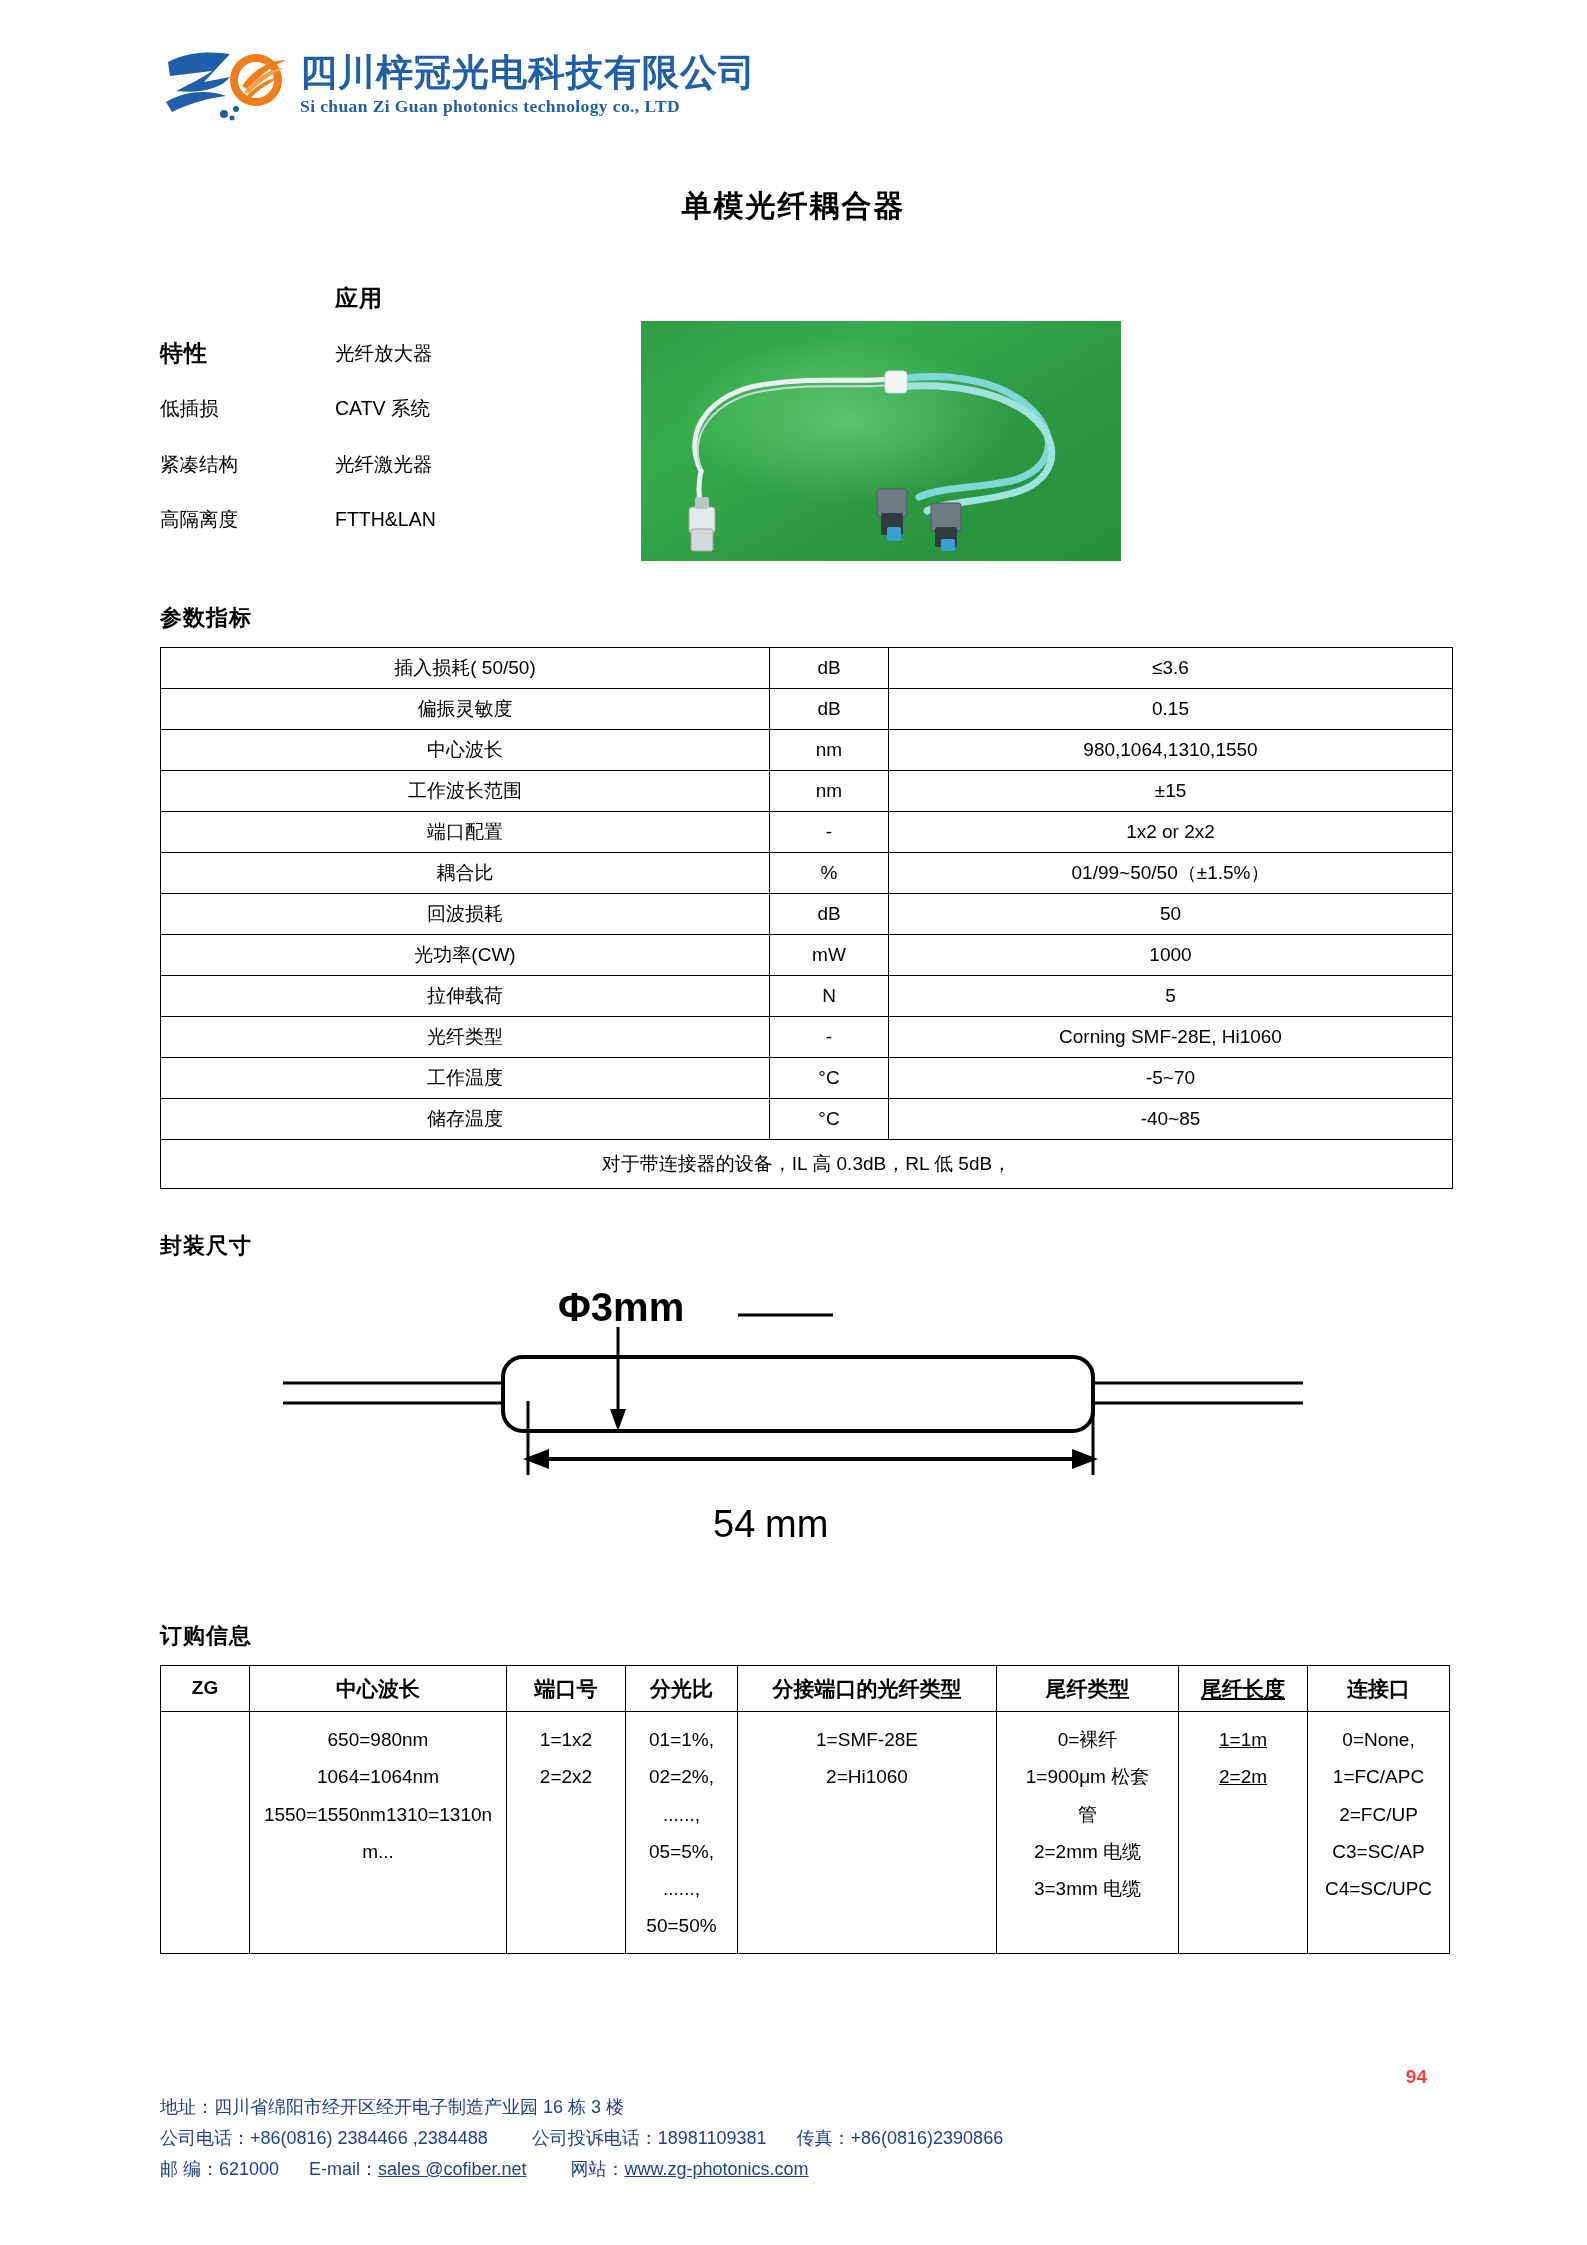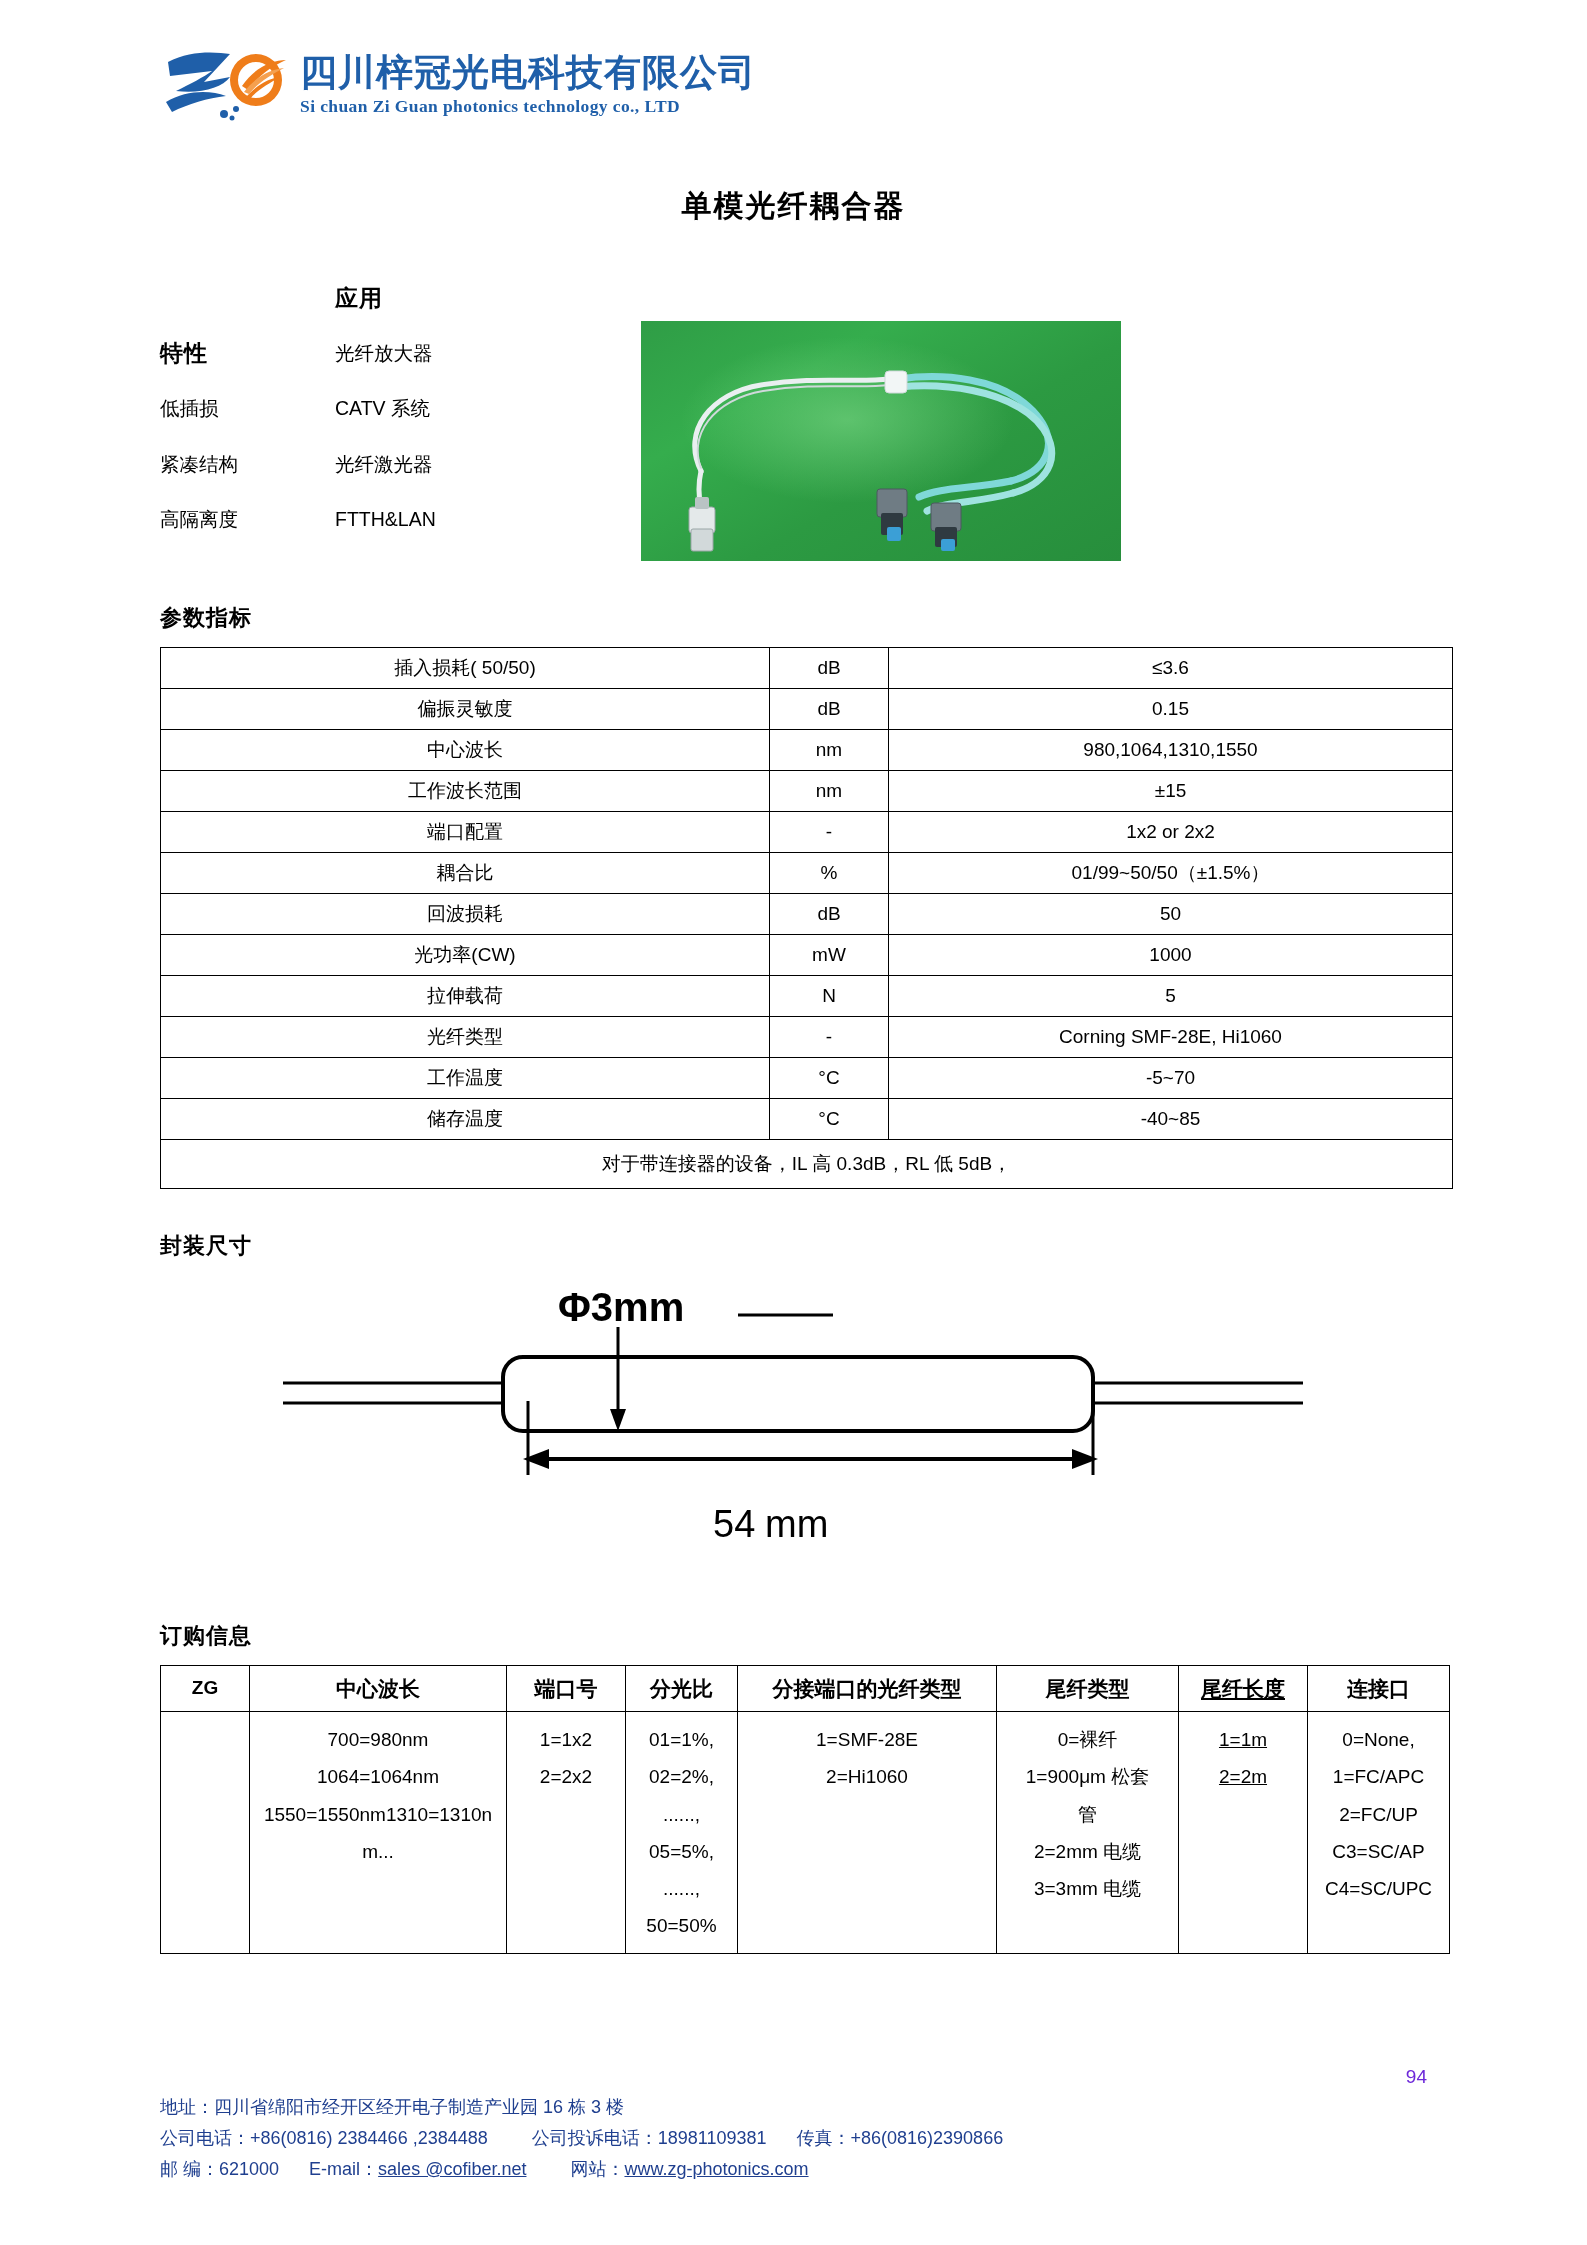--- a/index.html
+++ b/index.html
@@ -212,21 +212,22 @@
   .footer a, .footer .link {
     color: #1f3f8f;
     text-decoration: underline;
   }
   .page-num {
     position: absolute;
     right: 160px;
     bottom: 157px;
     font-family: "Liberation Sans", sans-serif;
     font-size: 19px;
-    color: #6d28d9;
+    color: #ef4444;
+    font-weight: bold;
   }
   .gap-s { display: inline-block; width: 30px; }
   .gap-m { display: inline-block; width: 44px; }
 </style>
 </head>
 <body>
 
 <div class="page">
 
   <div class="header">
@@ -411,21 +412,21 @@
         <th class="ow-tail">尾纤类型</th>
         <th class="ow-len">尾纤长度</th>
         <th class="ow-conn">连接口</th>
       </tr>
     </thead>
     <tbody>
       <tr>
         <td class="ow-zg"></td>
 
         <td class="ow-wl">
-          <span class="cell-line">700=980nm</span>
+          <span class="cell-line">650=980nm</span>
           <span class="cell-line">1064=1064nm</span>
           <span class="cell-line">1550=1550nm1310=1310n</span>
           <span class="cell-line">m...</span>
         </td>
 
         <td class="ow-port">
           <span class="cell-line">1=1x2</span>
           <span class="cell-line">2=2x2</span>
         </td>
 

